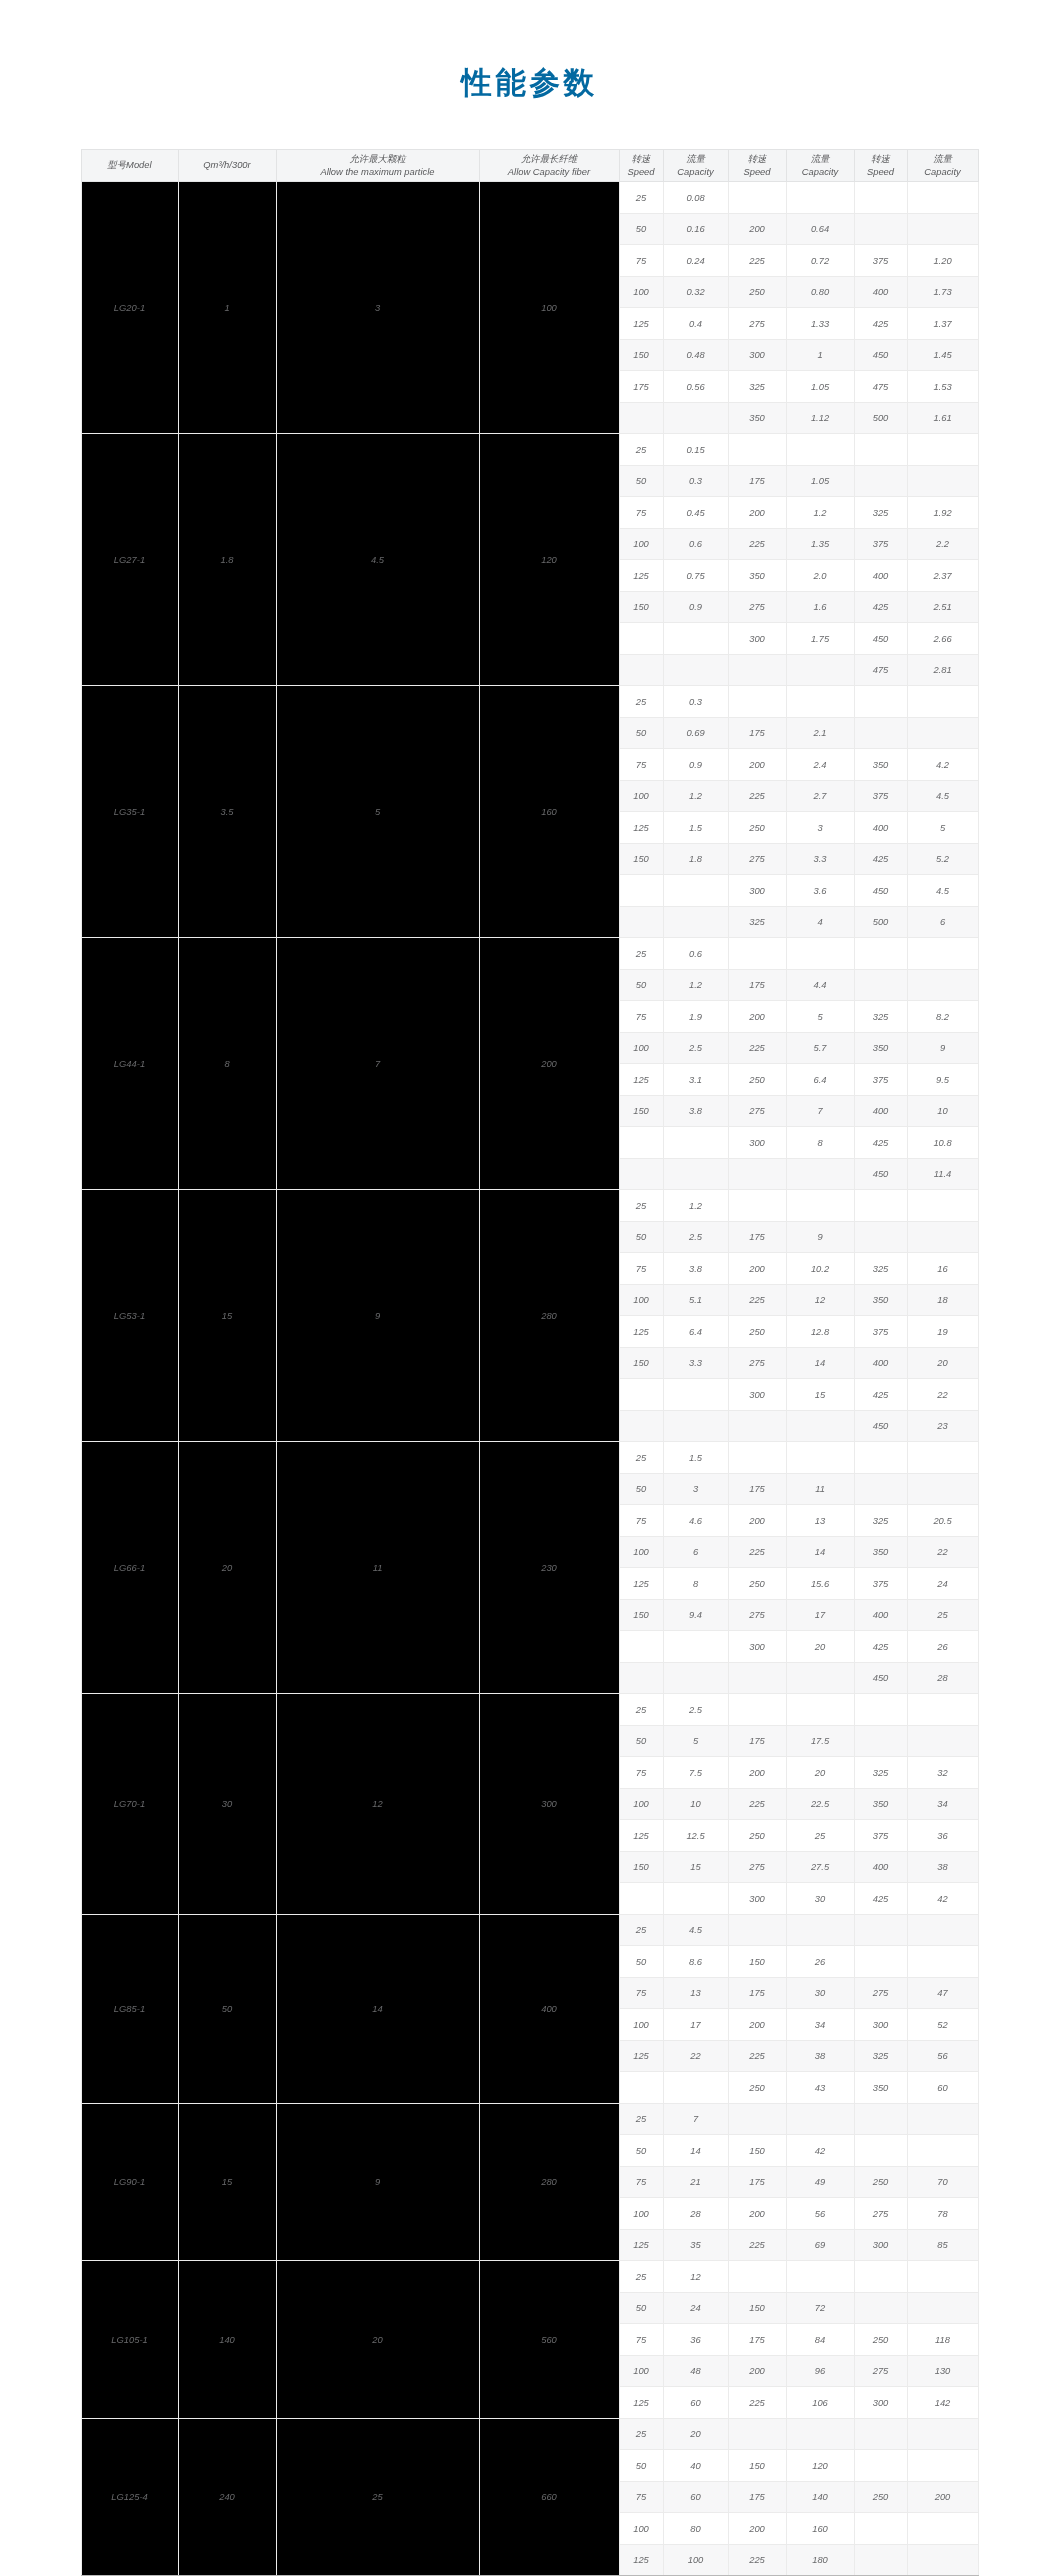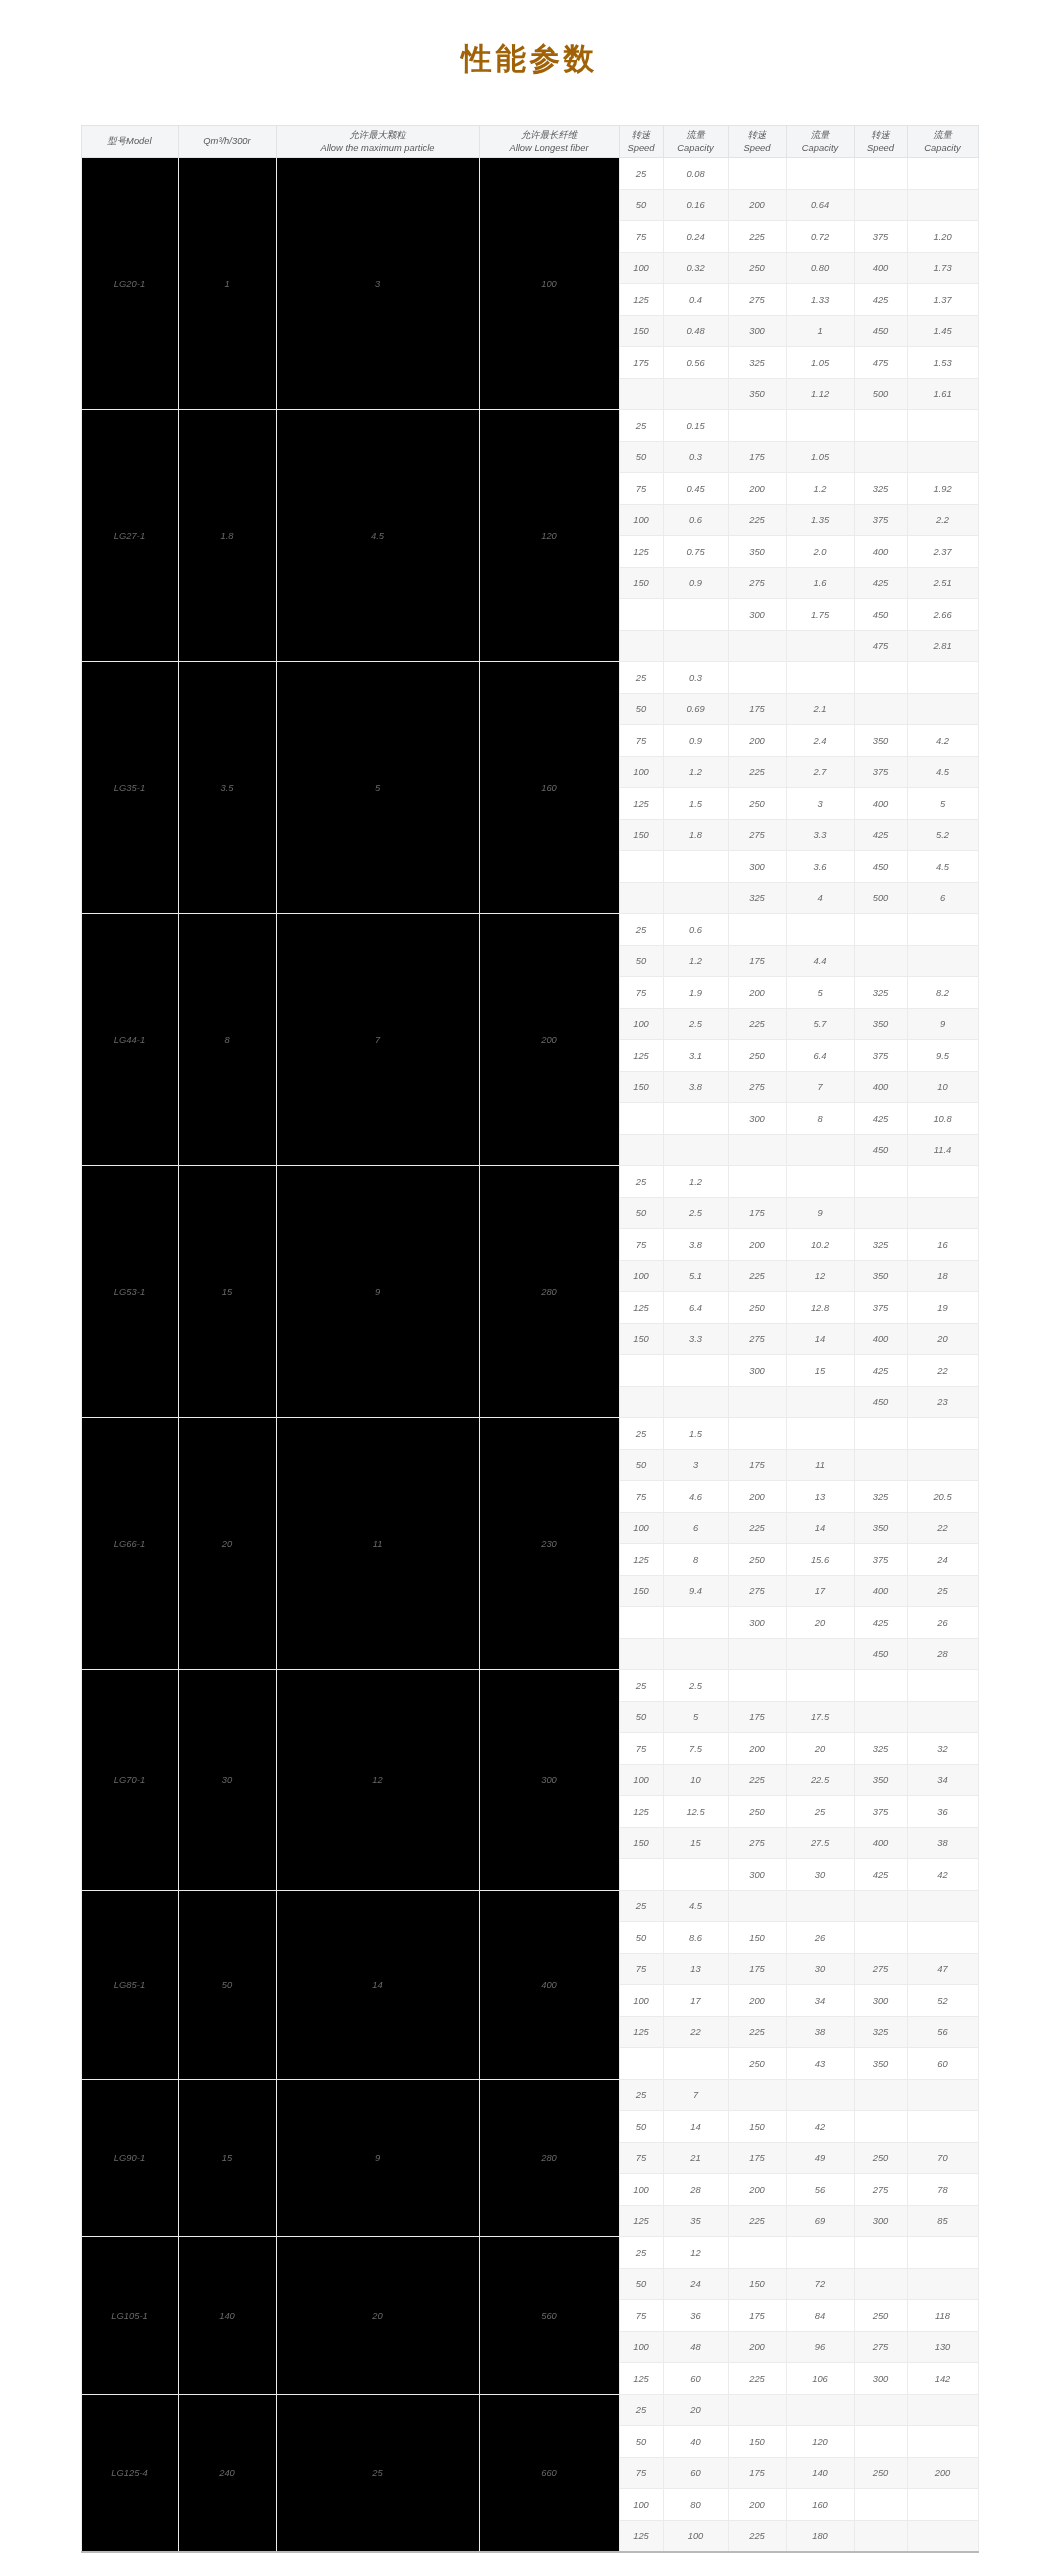--- a/index.html
+++ b/index.html
@@ -12,28 +12,28 @@
     width: 1059px;
     margin: 0 auto;
     background: #ffffff;
   }
   .content {
     width: 898px;
     margin: 0 auto;
   }
   h1.page-title {
     margin: 0;
-    padding-top: 40px;
+    padding-top: 64px;
     height: 36px;
     line-height: 36px;
     text-align: center;
     font-size: 30.5px;
     font-weight: 700;
     letter-spacing: 3.6px;
-    color: #a16207;
+    color: #0369a1;
   }
   table.spec {
     border-collapse: collapse;
     table-layout: fixed;
     width: 898px;
     margin-top: 49px;
     border: 0.7px solid #e5e5e5;
     border-bottom: 2.2px solid #b9b9b9;
     font-style: italic;
   }
@@ -89,21 +89,21 @@
             </th>
             <th>
               <div class="h-zh">Qm³/h/300r</div>
             </th>
             <th>
               <div class="h-zh">允许最大颗粒</div>
               <div class="h-en">Allow the maximum particle</div>
             </th>
             <th>
               <div class="h-zh">允许最长纤维</div>
-              <div class="h-en">Allow Longest fiber</div>
+              <div class="h-en">Allow Capacity fiber</div>
             </th>
             <th>
               <div class="h-zh">转速</div>
               <div class="h-en">Speed</div>
             </th>
             <th>
               <div class="h-zh">流量</div>
               <div class="h-en">Capacity</div>
             </th>
             <th>

